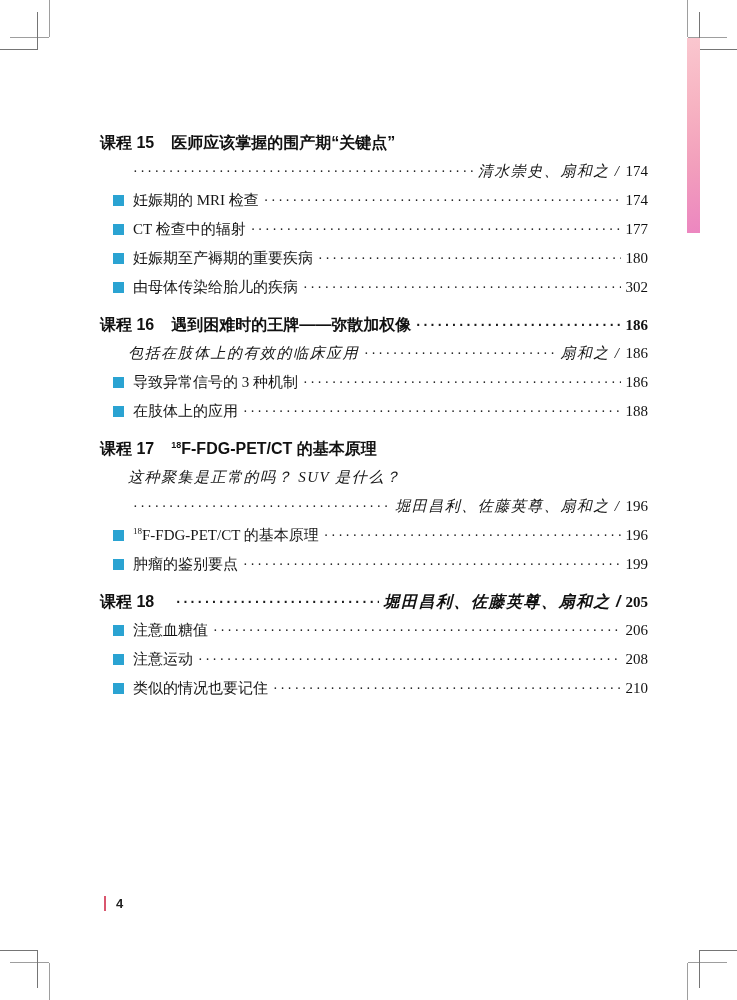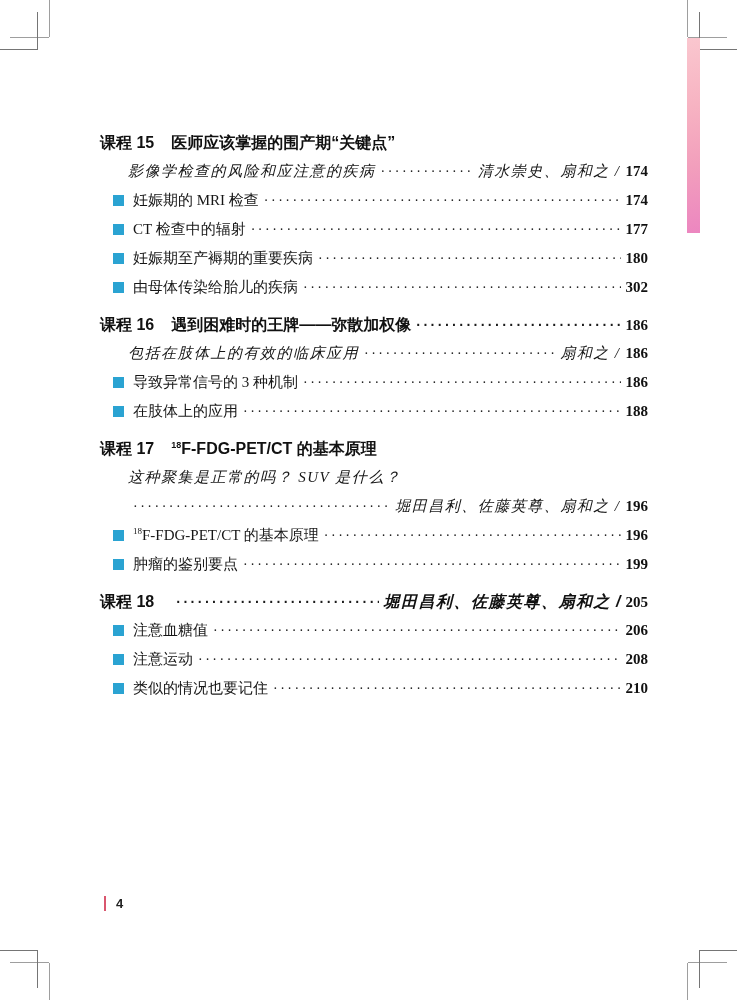--- a/index.html
+++ b/index.html
@@ -91,21 +91,20 @@
   .leader::after {
     content: "························································································································";
   }
 
   .pagenum {
     font-style: normal;
     font-family: "Liberation Serif", "DejaVu Serif", serif;
     font-size: 15px;
     letter-spacing: 0;
     color: #111;
-    font-weight: bold;
   }
 
   
   .footer {
     position: absolute;
     left: 104px; top: 896px;
     display: flex;
     align-items: center;
   }
   .folio-bar {
@@ -148,21 +147,20 @@
   <div class="edge-bar"></div>
 
   <div class="content">
 
     <div class="section">
       <div class="row heading">
         <span class="hlabel">课程 15</span>
         <span class="htitle">医师应该掌握的围产期“关键点”</span>
       </div>
       <div class="row sub">
-        <span class="stext">影像学检查的风险和应注意的疾病</span>
         <span class="leader"></span>
         <span class="sauthors">清水崇史、扇和之</span>
         <span class="ssep">/</span>
         <span class="pagenum">174</span>
       </div>
       <div class="row item">
         <span class="bullet"></span>
         <span class="itext">妊娠期的 MRI 检查</span>
         <span class="leader"></span>
         <span class="pagenum">174</span>

